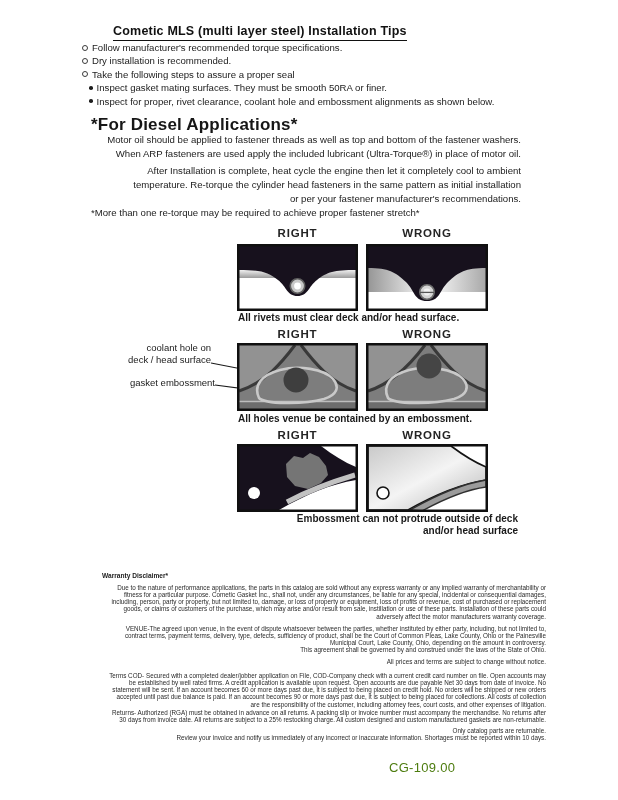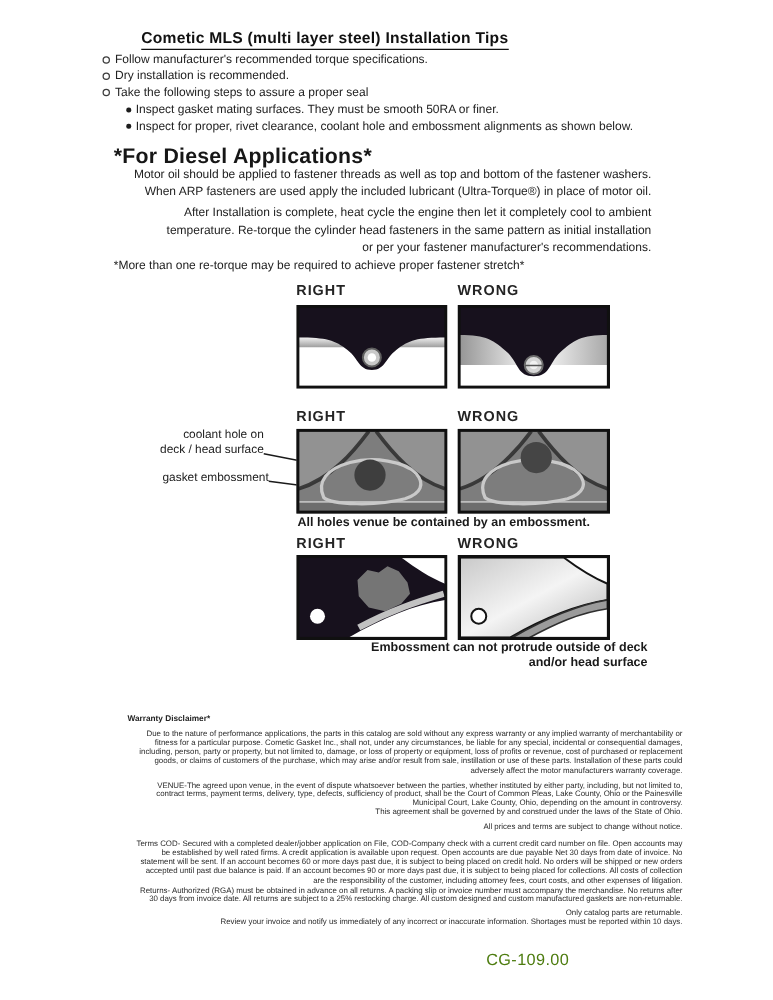--- a/index.html
+++ b/index.html
@@ -13,26 +13,26 @@
   .pre { white-space:pre-line;text-align:right; }
 
   .title {
     font-weight:bold; font-size:12.5px; letter-spacing:0.2px; color:#111;
     border-bottom:1.5px solid #111; padding-bottom:2px; display:inline-block;
   }
   .bullets { font-size:9.6px; line-height:13.4px; color:#222; }
   .bullet-row { display:flex; align-items:center; height:13.4px; }
   .b-circle { width:4px; height:4px; border:1px solid #3c3c3c; border-radius:50%; margin-right:4px; flex:0 0 auto; }
   .b-dot { width:3.6px; height:3.6px; background:#1d1d1d; border-radius:50%; margin-right:4px; flex:0 0 auto; }
-  .sub { margin-left:19px; }
+  .sub { margin-left:7px; }
 
   .section-heading { font-size:17px; font-weight:bold; letter-spacing:0.2px; color:#161616;text-align:right; }
   .body-text { font-size:9.6px; line-height:14px; color:#222; }
 
-  .fig-label { font-size:11.5px; font-weight:bold; letter-spacing:0.8px; text-align:left; color:#242424; }
+  .fig-label { font-size:11.5px; font-weight:bold; letter-spacing:0.8px; text-align:center; color:#242424; }
   .fig-caption { font-size:10px; font-weight:bold; line-height:12px; color:#1a1a1a; }
   .annot { font-size:9.5px; line-height:11.5px; text-align:right; color:#1a1a1a; }
 
   .fineprint { font-size:6.3px; line-height:7.15px; color:#2a2a2a; width:444px; }
   .fineprint-heading { font-size:6.6px; font-weight:bold; color:#222; }
   .page-code { font-size:13px; letter-spacing:0.3px; color:#4d7c0f; }
   svg { display:block; }
 </style>
 </head>
 <body>
@@ -107,20 +107,21 @@
       <rect width="122" height="67" fill="#ffffff"></rect>
       <rect x="2" y="22" width="118" height="26" fill="url(#gB)"></rect>
       <rect x="2" y="48" width="118" height="17" fill="#ffffff"></rect>
       <path d="M2,2 H120 V24 C99,24 93,28 82,38 C73,47 74,57 61,57 C48,57 49,47 40,38 C29,28 23,24 2,24 Z" fill="#17111d"></path>
       <circle cx="61" cy="48" r="7.2" fill="#d6d6d6" stroke="#6e6e6e" stroke-width="1.6"></circle>
       <circle cx="61" cy="48" r="3.4" fill="#f2f2f2"></circle>
       <line x1="54" y1="48.4" x2="68" y2="48.4" stroke="#555555" stroke-width="1.3"></line>
       <rect x="1.25" y="1.25" width="119.5" height="64.5" fill="none" stroke="#101010" stroke-width="2.5"></rect>
     </svg>
   </div>
+  <div class="abs fig-caption" style="left:238px; top:312px; width:280px;">All rivets must clear deck and/or head surface.</div>
 
   <div class="abs fig-label" style="left:237px; top:328px; width:121px;">RIGHT</div>
   <div class="abs fig-label" style="left:366px; top:328px; width:122px;">WRONG</div>
 
   <div class="abs annot pre" style="left:90px; top:342px; width:121px;">coolant hole on
 deck / head surface</div>
   <div class="abs annot" style="left:90px; top:377px; width:125px;">gasket embossment</div>
 
   <div class="abs" style="left:205px; top:358px;">
     <svg width="100" height="40" viewBox="0 0 100 40">

